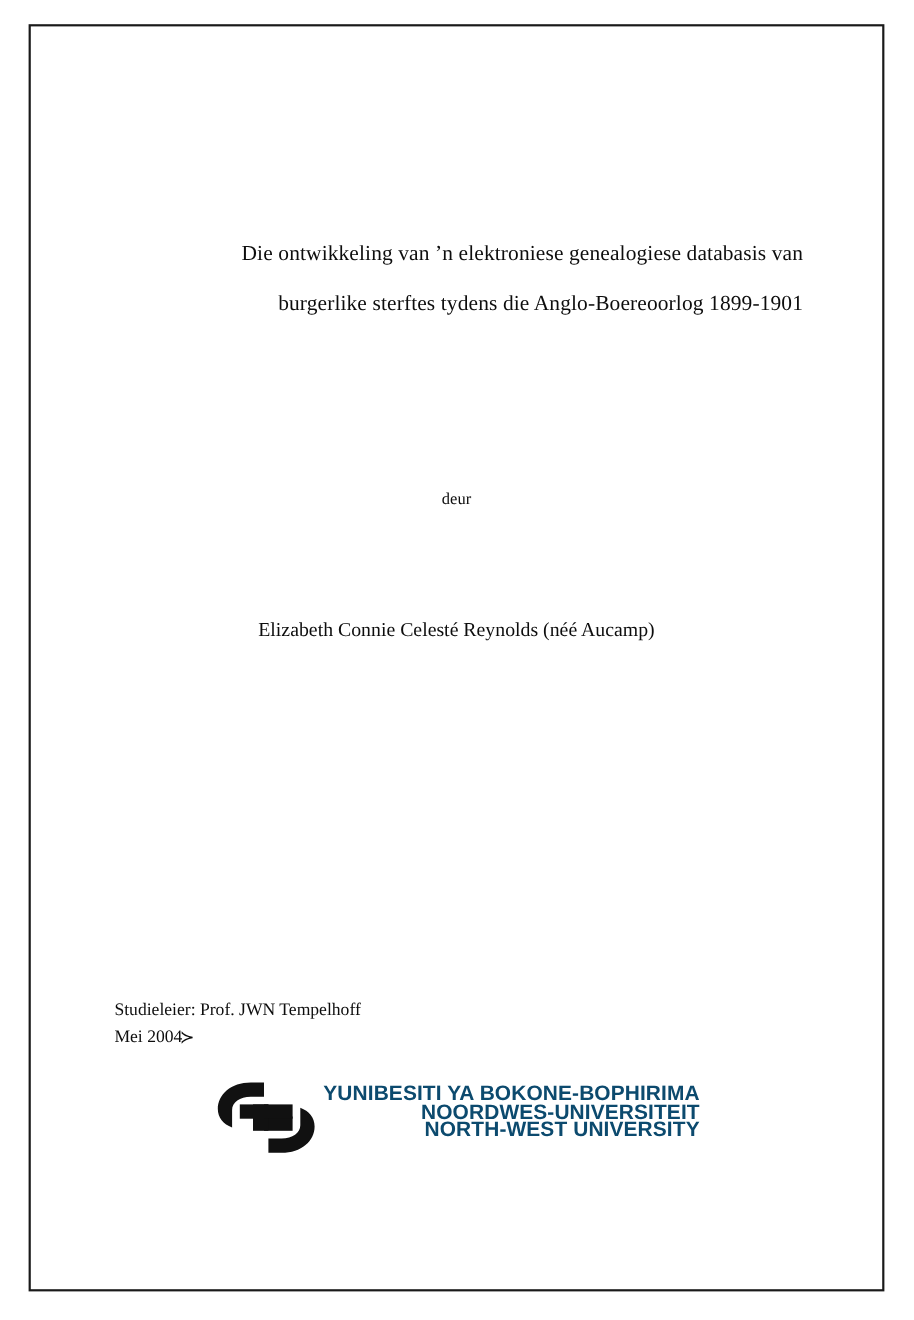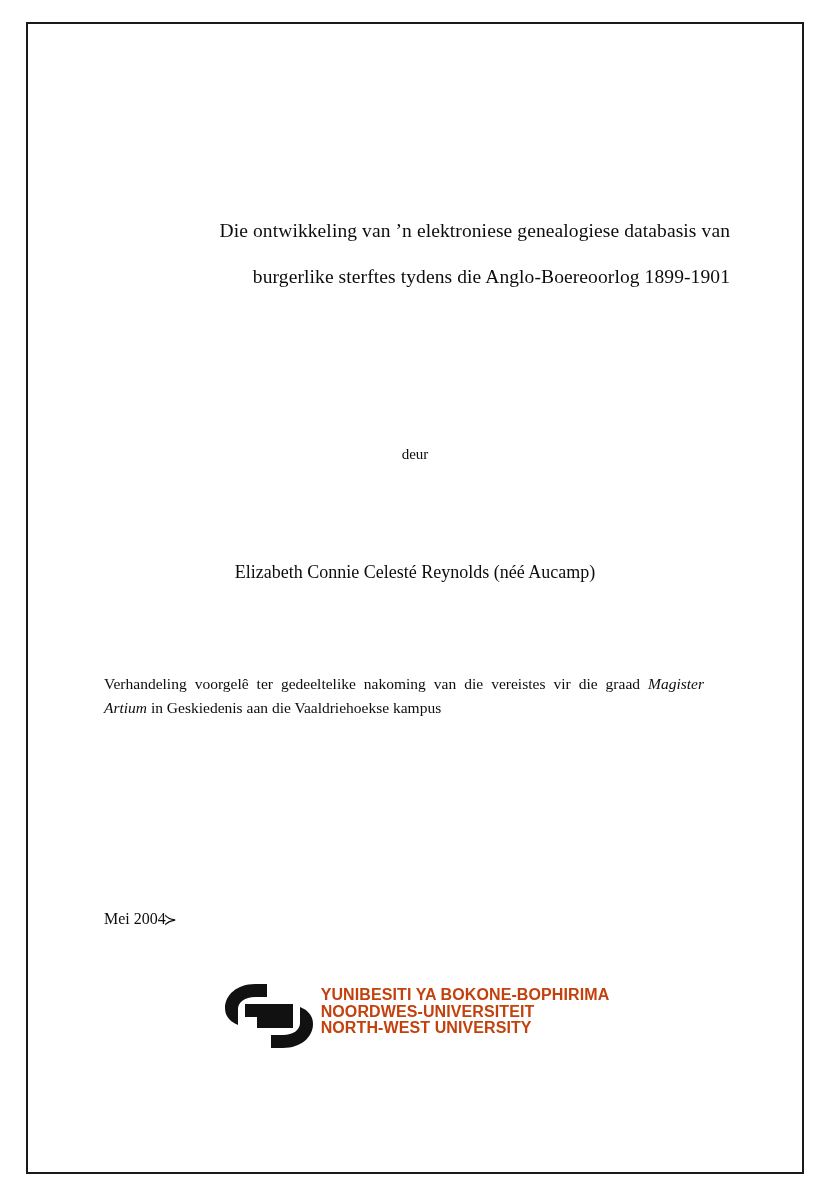--- a/index.html
+++ b/index.html
@@ -120,50 +120,51 @@
     width: 96px;
     height: 68px;
     position: relative;
     margin-top: 12px;
     flex: 0 0 auto;
   }
   .logo-text {
     margin-left: 4px;
     margin-top: 17px;
     font-family: "Liberation Sans", sans-serif;
-    font-size: 16px;
+    font-size: 19px;
     line-height: 16.5px;
     letter-spacing: 0.1px;
     font-weight: 700;
-    color: #c2410c;
+    color: #0c4a6e;
     white-space: nowrap;
+    text-align: right;
   }
 </style>
 </head>
 <body>
 
 <div class="page">
   <div class="page-border"></div>
 
   <div class="content">
 
     <div class="title-block">
       <div class="title-line">Die ontwikkeling van ’n elektroniese genealogiese databasis van</div>
       <div class="title-line">burgerlike sterftes tydens die Anglo-Boereoorlog 1899-1901</div>
     </div>
 
     <div class="deur">deur</div>
 
     <div class="author">Elizabeth Connie Celesté Reynolds (néé Aucamp)</div>
 
     <div class="submission">
-      <p class="justify"><span>Verhandeling voorgelê ter gedeeltelike nakoming van die vereistes vir die graad </span><span class="italic">Magister Artium</span><span> in Geskiedenis aan die Vaaldriehoekse kampus</span></p>
     </div>
 
     <div class="supervisor">
+      <div>Studieleier: Prof. JWN Tempelhoff</div>
       <div class="date-line">
         <span>Mei 2004</span>
         <span class="date-mark">≻</span>
       </div>
     </div>
 
     <div class="logo">
       <div class="logo-mark">
         <svg width="96" height="68" viewBox="0 0 96 68" xmlns="http://www.w3.org/2000/svg">
           <g fill="#111111">

